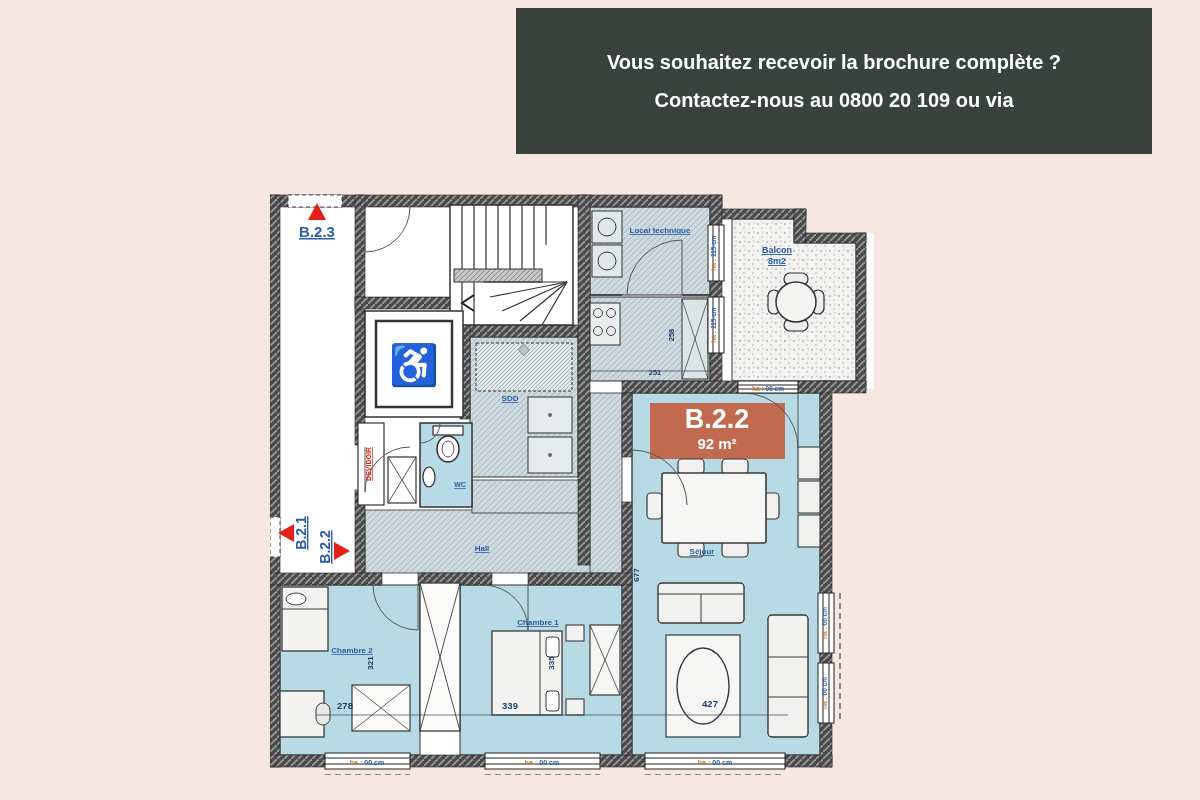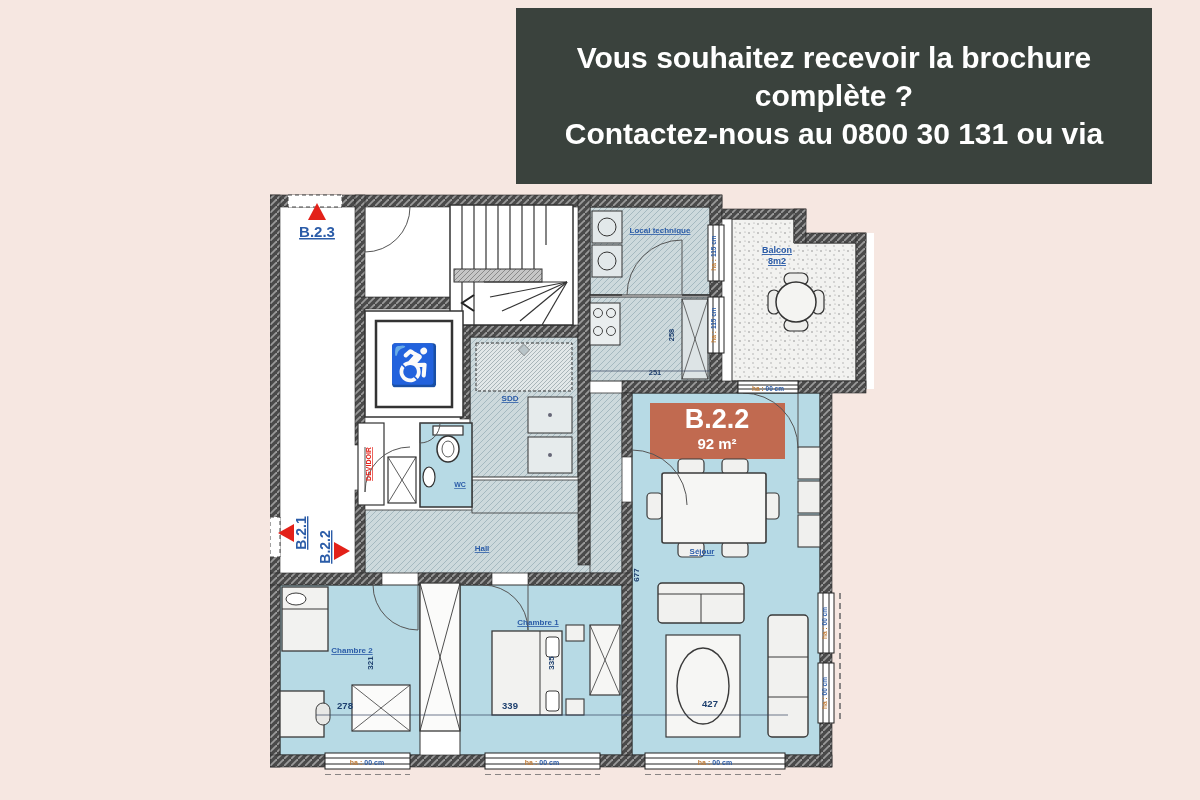--- a/index.html
+++ b/index.html
@@ -2,38 +2,38 @@
 <html><head>
 <meta charset="utf-8">
 <style>
   html,body{margin:0;padding:0;}
   body{
     width:1200px;height:800px;position:relative;overflow:hidden;
     background:#f6e7e1;
     font-family:"Liberation Sans", sans-serif;
   }
   .banner{
-    position:absolute;left:516px;top:8px;width:636px;height:176px;
+    position:absolute;left:516px;top:8px;width:636px;height:146px;
     background:#3a423d;color:#ffffff;
     display:flex;flex-direction:column;justify-content:center;align-items:center;
-    text-align:center;font-weight:700;font-size:30px;line-height:38px;
+    text-align:center;font-weight:700;font-size:20px;line-height:38px;
   }
   .plan-wrap{position:absolute;left:270px;top:185px;width:610px;height:590px;}
   svg text{font-family:"Liberation Sans", sans-serif;}
   .rlabel{text-decoration:underline;font-weight:700;}
   .dim{font-weight:700;}
   .win{font-weight:700;}
   .unit-big{font-weight:700;text-decoration:underline;}
 </style>
 </head>
 <body>
 
 <div class="banner">
   <div>Vous souhaitez recevoir la brochure complète ?</div>
-  <div>Contactez-nous au 0800 30 131 ou via</div>
+  <div>Contactez-nous au 0800 20 109 ou via</div>
 </div>
 
 <div class="plan-wrap">
 <svg width="610" height="590" viewBox="0 0 610 590">
   <defs>
     <pattern id="wallHatch" width="7" height="7" patternUnits="userSpaceOnUse">
       <rect width="7" height="7" fill="#4a4a4a"></rect>
       <path d="M0,7 L7,0" stroke="#9a9a9a" stroke-width="1.8"></path>
     </pattern>
     <pattern id="floorHatch" width="6" height="6" patternUnits="userSpaceOnUse">

